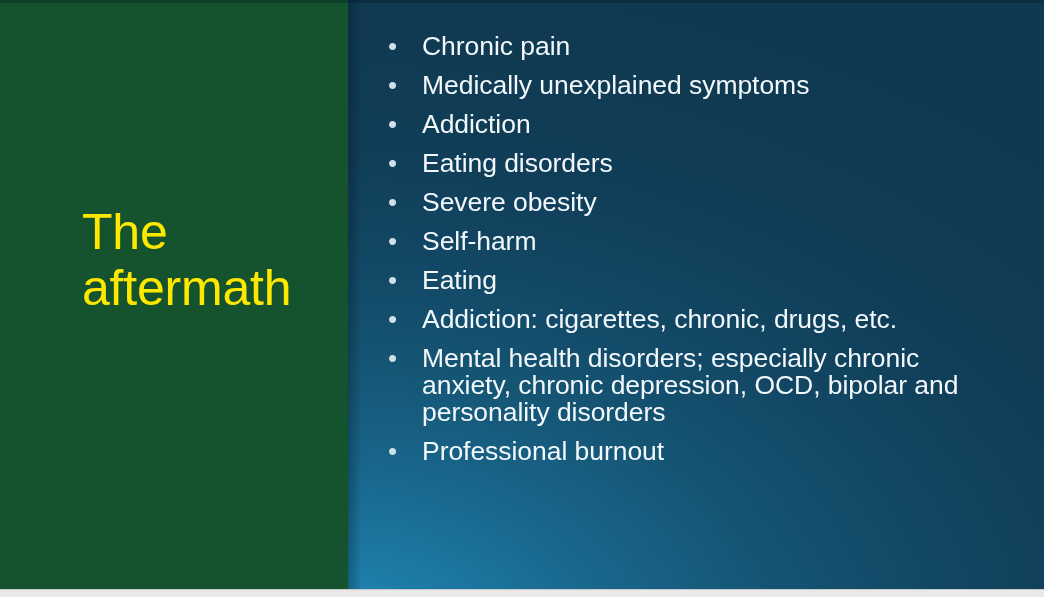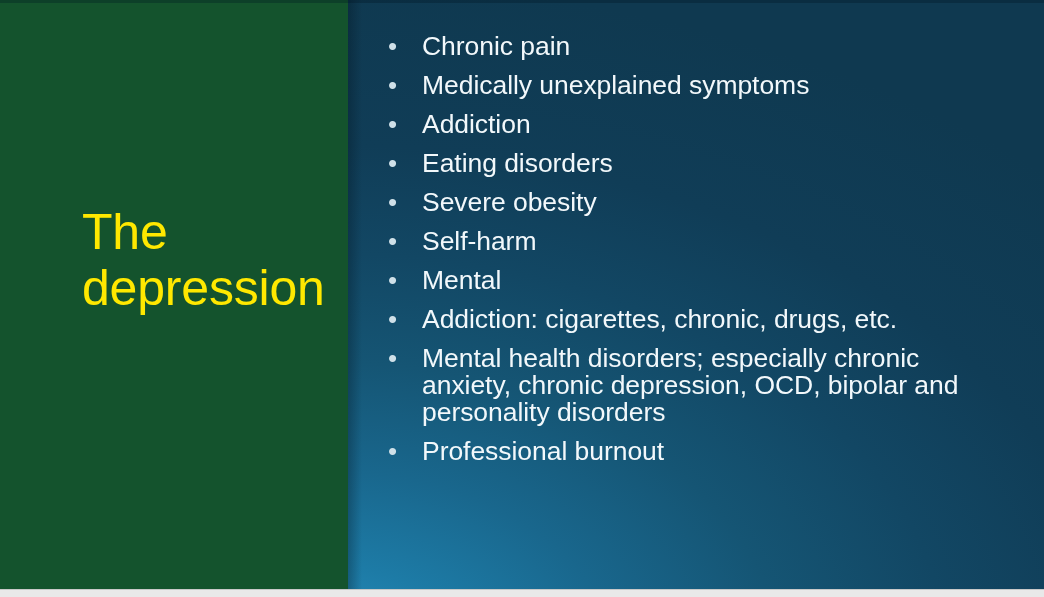--- a/index.html
+++ b/index.html
@@ -184,21 +184,21 @@
           <span class="bullet-text">Severe obesity</span>
         </div>
 
         <div class="bullet-item">
           <span class="bullet-dot">•</span>
           <span class="bullet-text">Self-harm</span>
         </div>
 
         <div class="bullet-item">
           <span class="bullet-dot">•</span>
-          <span class="bullet-text">Mental</span>
+          <span class="bullet-text">Eating</span>
         </div>
 
         <div class="bullet-item">
           <span class="bullet-dot">•</span>
           <span class="bullet-text">Addiction: cigarettes, chronic, drugs, etc.</span>
         </div>
 
         <div class="bullet-item">
           <span class="bullet-dot">•</span>
           <span class="bullet-text">Mental health disorders; especially chronic anxiety, chronic depression, OCD, bipolar and personality disorders</span>
@@ -208,21 +208,21 @@
           <span class="bullet-dot">•</span>
           <span class="bullet-text">Professional burnout</span>
         </div>
 
       </div>
     </div>
 
     <div class="title-panel">
       <div class="title-block">
         <div class="title-line">The</div>
-        <div class="title-line">depression</div>
+        <div class="title-line">aftermath</div>
       </div>
     </div>
 
     <div class="top-edge-band"></div>
   </div>
 
   <div class="bottom-strip"></div>
 
 </div>
 

